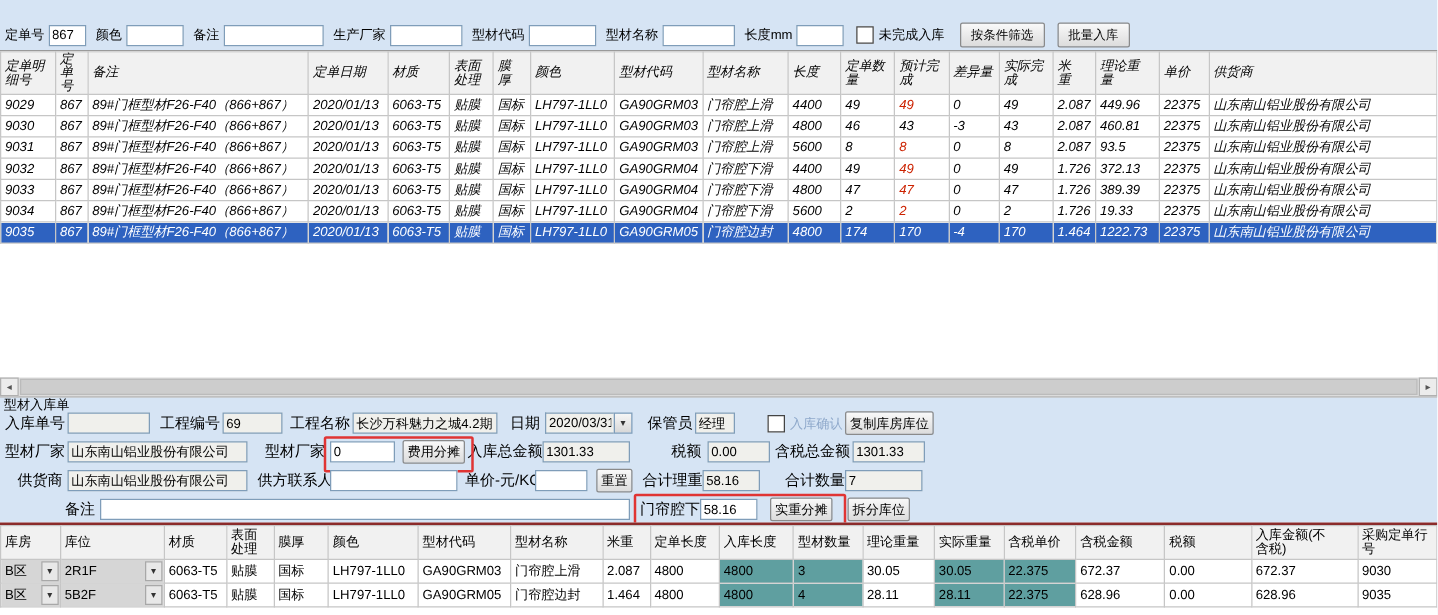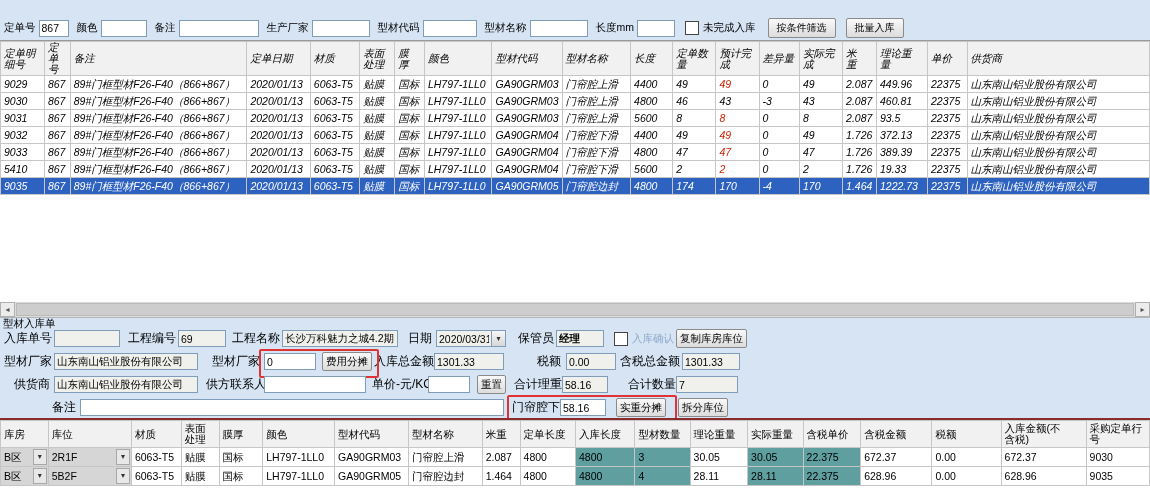--- a/index.html
+++ b/index.html
@@ -247,21 +247,21 @@
             <td>47</td>
             <td class="red">47</td>
             <td>0</td>
             <td>47</td>
             <td>1.726</td>
             <td>389.39</td>
             <td>22375</td>
             <td>山东南山铝业股份有限公司</td>
           </tr>
           <tr>
-            <td>5410</td>
+            <td>9034</td>
             <td>867</td>
             <td>89#门框型材F26-F40（866+867）</td>
             <td>2020/01/13</td>
             <td>6063-T5</td>
             <td>贴膜</td>
             <td>国标</td>
             <td>LH797-1LL0</td>
             <td>GA90GRM04</td>
             <td>门帘腔下滑</td>
             <td>5600</td>
@@ -313,21 +313,21 @@
     <span class="lbl" style="left:128px;top:13px;width:46px">工程编号</span>
     <input class="ipt ro" style="left: 178px; top: 13px; width: 48px;" value="69">
     <span class="lbl" style="left:232px;top:13px;width:46px">工程名称</span>
     <input class="ipt ro" style="left: 282px; top: 13px; width: 116px;" value="长沙万科魅力之城4.2期">
     <span class="lbl" style="left:408px;top:13px;width:24px">日期</span>
     <span class="datebox" style="left:436px;top:13px;width:70px">
       <input value="2020/03/31" style="">
       <span class="date-btn">▾</span>
     </span>
     <span class="lbl" style="left:518px;top:13px;width:34px">保管员</span>
-    <input class="ipt ro" style="left: 556px; top: 13px; width: 48px; font-weight: bold;" value="经理">
+    <input class="ipt ro" style="left: 556px; top: 13px; width: 32px;" value="经理">
     <span class="pchk" style="left:614px;top:13px">
         <span class="cbox"></span>
         <span>入库确认</span>
       </span>
     <button class="btn" style="left:676px;top:12px">复制库房库位</button>
 
     <span class="lbl" style="left:4px;top:36px;width:46px">型材厂家</span>
     <input class="ipt ro" style="left: 54px; top: 36px; width: 144px;" value="山东南山铝业股份有限公司">
     <span class="lbl" style="left:212px;top:36px;width:46px">型材厂家</span>
     <input class="ipt" style="left: 264px; top: 36px; width: 52px;" value="0">

